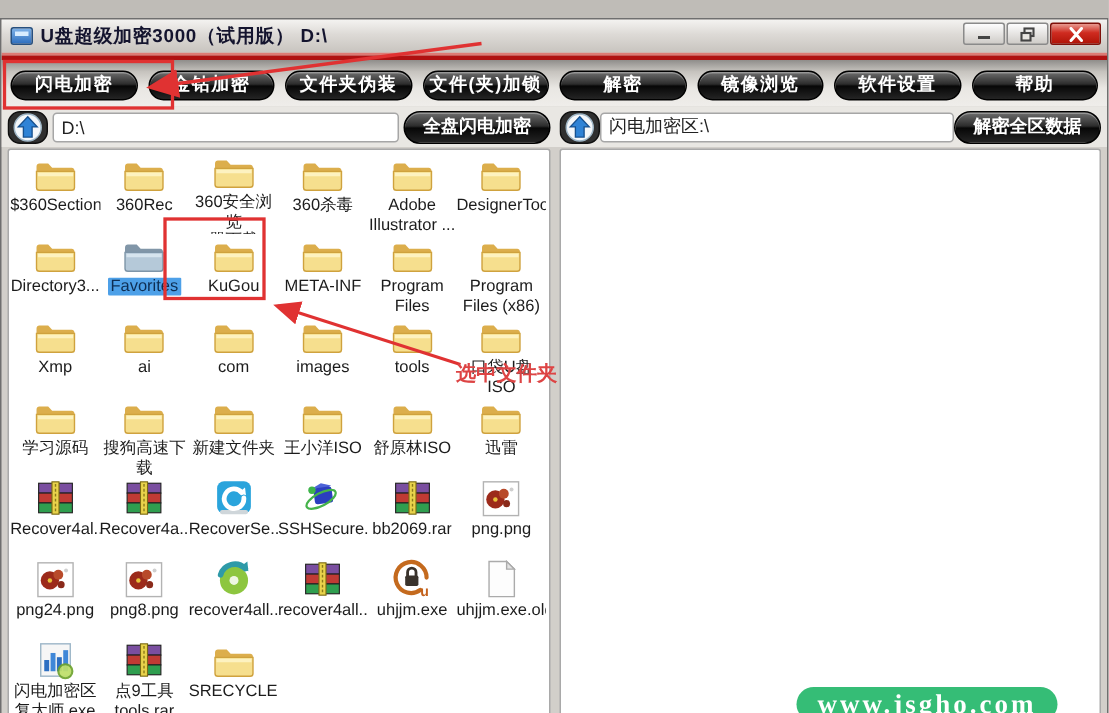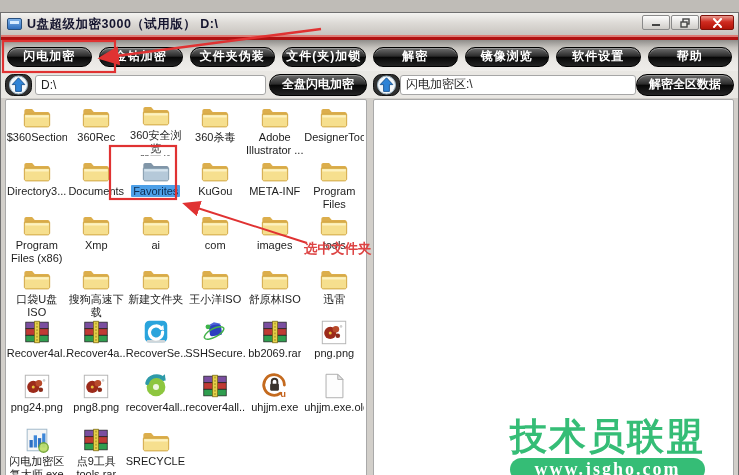--- a/index.html
+++ b/index.html
@@ -189,30 +189,20 @@
     <path d="M2.5 7 C2.5 5.9 3.4 5 4.5 5 H10.8 L13.6 8 H27.5 C28.6 8 29.5 8.9 29.5 10 V12 H2.5 Z" fill="#dcae4c"></path>
     <path d="M2.5 10.5 H29.5 V22 C29.5 23.1 28.6 24 27.5 24 H4.5 C3.4 24 2.5 23.1 2.5 22 Z" fill="#f6df8e" stroke="#cfa23e" stroke-width="1"></path>
     <path d="M3.5 11.5 H28.5 V14 H3.5 Z" fill="#fdf2c0"></path>
               </svg>
             </div>
             <div class="file-label">Directory3...</div>
           </div>
           <div class="file-item">
             <div class="file-icon">
               <svg viewBox="0 0 32 28" width="30" height="27">
-    <path d="M2.5 7 C2.5 5.9 3.4 5 4.5 5 H10.8 L13.6 8 H27.5 C28.6 8 29.5 8.9 29.5 10 V12 H2.5 Z" fill="#dcae4c"></path>
-    <path d="M2.5 10.5 H29.5 V22 C29.5 23.1 28.6 24 27.5 24 H4.5 C3.4 24 2.5 23.1 2.5 22 Z" fill="#f6df8e" stroke="#cfa23e" stroke-width="1"></path>
-    <path d="M3.5 11.5 H28.5 V14 H3.5 Z" fill="#fdf2c0"></path>
-              </svg>
-            </div>
-            <div class="file-label">Documents</div>
-          </div>
-          <div class="file-item">
-            <div class="file-icon">
-              <svg viewBox="0 0 32 28" width="30" height="27">
     <path d="M2.5 7 C2.5 5.9 3.4 5 4.5 5 H10.8 L13.6 8 H27.5 C28.6 8 29.5 8.9 29.5 10 V12 H2.5 Z" fill="#8196a8"></path>
     <path d="M2.5 10.5 H29.5 V22 C29.5 23.1 28.6 24 27.5 24 H4.5 C3.4 24 2.5 23.1 2.5 22 Z" fill="#b5c9d9" stroke="#7e95a8" stroke-width="1"></path>
     <path d="M3.5 11.5 H28.5 V14 H3.5 Z" fill="#d6e4ee"></path>
               </svg>
             </div>
             <div class="file-label"><span class="sel">Favorites</span></div>
           </div>
           <div class="file-item">
             <div class="file-icon">
               <svg viewBox="0 0 32 28" width="30" height="27">
@@ -307,20 +297,30 @@
           </div>
           <div class="file-item">
             <div class="file-icon">
               <svg viewBox="0 0 32 28" width="30" height="27">
     <path d="M2.5 7 C2.5 5.9 3.4 5 4.5 5 H10.8 L13.6 8 H27.5 C28.6 8 29.5 8.9 29.5 10 V12 H2.5 Z" fill="#dcae4c"></path>
     <path d="M2.5 10.5 H29.5 V22 C29.5 23.1 28.6 24 27.5 24 H4.5 C3.4 24 2.5 23.1 2.5 22 Z" fill="#f6df8e" stroke="#cfa23e" stroke-width="1"></path>
     <path d="M3.5 11.5 H28.5 V14 H3.5 Z" fill="#fdf2c0"></path>
               </svg>
             </div>
             <div class="file-label">口袋U盘ISO</div>
+          </div>
+          <div class="file-item">
+            <div class="file-icon">
+              <svg viewBox="0 0 32 28" width="30" height="27">
+    <path d="M2.5 7 C2.5 5.9 3.4 5 4.5 5 H10.8 L13.6 8 H27.5 C28.6 8 29.5 8.9 29.5 10 V12 H2.5 Z" fill="#dcae4c"></path>
+    <path d="M2.5 10.5 H29.5 V22 C29.5 23.1 28.6 24 27.5 24 H4.5 C3.4 24 2.5 23.1 2.5 22 Z" fill="#f6df8e" stroke="#cfa23e" stroke-width="1"></path>
+    <path d="M3.5 11.5 H28.5 V14 H3.5 Z" fill="#fdf2c0"></path>
+              </svg>
+            </div>
+            <div class="file-label">学习源码</div>
           </div>
           <div class="file-item">
             <div class="file-icon">
               <svg viewBox="0 0 32 28" width="30" height="27">
     <path d="M2.5 7 C2.5 5.9 3.4 5 4.5 5 H10.8 L13.6 8 H27.5 C28.6 8 29.5 8.9 29.5 10 V12 H2.5 Z" fill="#dcae4c"></path>
     <path d="M2.5 10.5 H29.5 V22 C29.5 23.1 28.6 24 27.5 24 H4.5 C3.4 24 2.5 23.1 2.5 22 Z" fill="#f6df8e" stroke="#cfa23e" stroke-width="1"></path>
     <path d="M3.5 11.5 H28.5 V14 H3.5 Z" fill="#fdf2c0"></path>
               </svg>
             </div>
             <div class="file-label">搜狗高速下
@@ -552,21 +552,20 @@
     <path d="M2.5 10.5 H29.5 V22 C29.5 23.1 28.6 24 27.5 24 H4.5 C3.4 24 2.5 23.1 2.5 22 Z" fill="#f6df8e" stroke="#cfa23e" stroke-width="1"></path>
     <path d="M3.5 11.5 H28.5 V14 H3.5 Z" fill="#fdf2c0"></path>
               </svg>
             </div>
             <div class="file-label">SRECYCLE....</div>
           </div>
         </div>
     </div>
     <div class="panel panel-right">
       <div class="watermark">
-        <div class="wm-title">技术员联盟</div>
         <div class="wm-pill">www.jsgho.com</div>
       </div>
     </div>
   </div>
 
   <svg class="overlay" viewBox="0 0 739 475">
     <defs>
       <marker id="arrowhead" orient="auto" markerWidth="9" markerHeight="8" refX="7.5" refY="4">
         <path d="M0 0 L9 4 L0 8 Z" fill="#e03232"></path>
       </marker>

